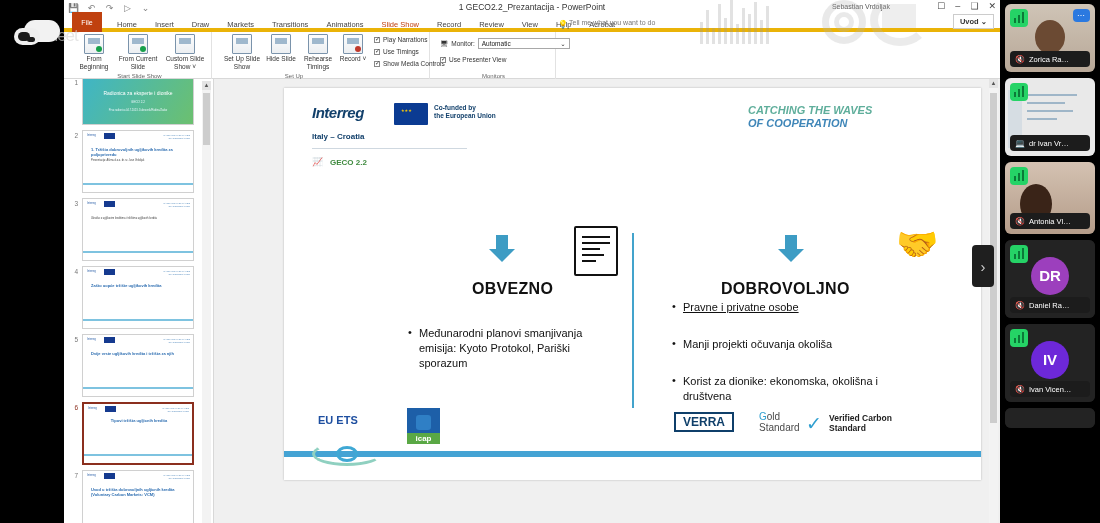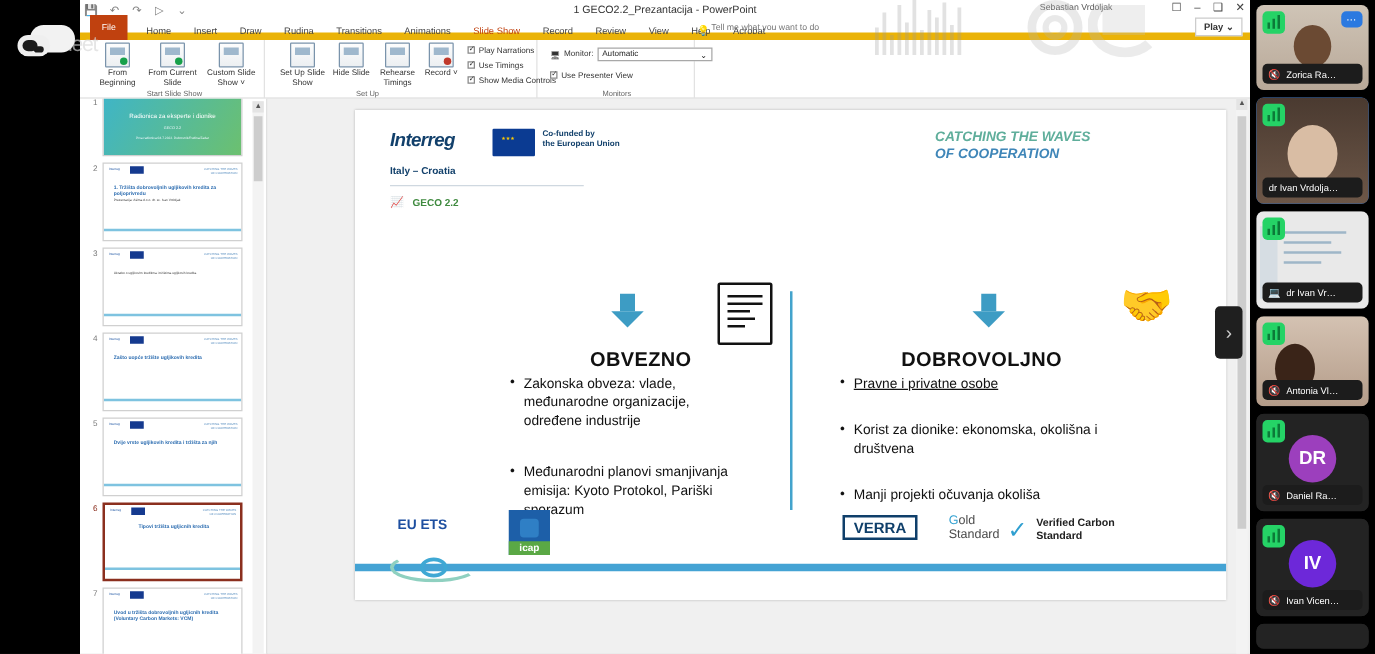--- a/index.html
+++ b/index.html
@@ -16,21 +16,21 @@
   
   .titlebar { position:relative; height:18px; background:#fff; }
   .qat { position:absolute; left:4px; top:2px; display:flex; gap:7px; align-items:center; }
   .qicon { width:11px; height:11px; opacity:.75; display:flex; align-items:center; justify-content:center; font-size:9px; color:#555; }
   .qicon.save { color:#b07ec0; }
   .wintitle { position:absolute; left:0; right:0; top:2px; text-align:center; font-size:8.5px; color:#333; }
   .winbtns { position:absolute; right:4px; top:1px; display:flex; gap:10px; align-items:center; font-size:9px; color:#444; }
   .acct { position:absolute; right:110px; top:3px; font-size:7px; color:#555; }
 
   
-  .tabs { position:relative; height:14px; border-bottom:6px solid #eab308; background:#fff;padding-left:20px; }
+  .tabs { position:relative; height:14px; border-bottom:4px solid #eab308; background:#fff;padding-left:20px; }
   .filetab { position:absolute; left:8px; top:-6px; width:30px; height:20px; background:#c0410f; color:#fff;
              font-size:7px; display:flex; align-items:center; justify-content:center; }
   .tablist { position:absolute; left:44px; top:0; display:flex; gap:0px; height:14px; align-items:center; }
   .tab { font-size:7.5px; color:#444; padding:0 9px; line-height:14px; white-space:nowrap; }
   .tab.active { color:#c0410f; }
   .tellme { position:absolute; left:505px; top:1px; font-size:7px; color:#777; }
   .bulb { position:absolute; left:494px; top:2px; font-size:8px; color:#777; }
   .share { position:absolute; right:6px; top:-4px; border:1px solid #ccc; font-size:7.5px; padding:2px 6px; color:#333; background:#fff; font-weight:bold;}
 
   
@@ -198,34 +198,34 @@
         <span>✕</span>
       </div>
     </div>
 
     <div class="tabs">
       <div class="filetab">File</div>
       <div class="tablist">
         <div class="tab">Home</div>
         <div class="tab">Insert</div>
         <div class="tab">Draw</div>
-        <div class="tab">Rudina</div>
+        <div class="tab">Markets</div>
         <div class="tab">Transitions</div>
         <div class="tab">Animations</div>
         <div class="tab active">Slide Show</div>
         <div class="tab">Record</div>
         <div class="tab">Review</div>
         <div class="tab">View</div>
         <div class="tab">Help</div>
         <div class="tab">Acrobat</div>
       </div>
       <span class="bulb">💡</span>
       <div class="tellme">Tell me what you want to do</div>
       <div class="share">
-        <span>Play</span> ⌄
+        <span>Uvod</span> ⌄
       </div>
     </div>
 
     <div class="ribbon">
 
       <div class="grp" style="left:4px; width:144px;">
         <div class="cmd" style="left:4px;">
           <div class="cmdico">
               <span class="dot"></span>
             </div>
@@ -402,34 +402,33 @@
           </div>
           <div class="s-h1" style="left:188px; top:192px;">OBVEZNO</div>
           <div class="doc-icon">
             <i style="top:8px; width:28px;"></i>
               <i style="top:14px; width:28px;"></i>
               <i style="top:20px; width:18px;"></i>
             <i style="top:26px; width:22px;"></i>
               <i style="top:32px; width:14px;"></i>
           </div>
           <ul class="s-ul" style="left:124px; top:212px; width:185px;">
-            <li>Zakonska obveza: vlade, međunarodne organizacije, određene industrije</li>
             <li style="margin-top:26px;">Međunarodni planovi smanjivanja emisija: Kyoto Protokol, Pariški sporazum</li>
           </ul>
 
           <div class="arrow" style="left:494px; top:147px;">
             <div class="stem"></div>
               <div class="head"></div>
           </div>
           <div class="s-h1" style="left:437px; top:192px;">DOBROVOLJNO</div>
           <div class="hand-icon">🤝</div>
           <ul class="s-ul" style="left:388px; top:212px; width:250px;">
             <li style="text-decoration:underline;">Pravne i privatne osobe</li>
+            <li style="margin-top:22px;">Manji projekti očuvanja okoliša</li>
             <li style="margin-top:22px;">Korist za dionike: ekonomska, okolišna i društvena</li>
-            <li style="margin-top:22px;">Manji projekti očuvanja okoliša</li>
           </ul>
 
           <div class="logos">
             <div class="lg euets"><b>EU ETS</b></div>
             <div class="icap">
               <div class="hex"></div>
               <div class="cap">icap</div>
             </div>
             <div class="verra">VERRA</div>
             <div class="gold"><span class="g">G</span>old<br>Standard</div>
@@ -486,33 +485,20 @@
           <i style="height:8px"></i>
           <i style="height:11px"></i>
         </div>
       <div class="moreico">⋯</div>
       <div class="namebar">
         <span class="mic">🔇</span>
         <span class="nm">Zorica Ra…</span>
       </div>
     </div>
 
-    <div class="tile active" style="height:85px;">
-      <div class="bg" style="background:linear-gradient(#4a3a30,#6d5748);">
-        <div class="headshape" style="top:22px; width:40px; height:46px; background:#d9bda4;"></div>
-      </div>
-      <div class="netico">
-          <i style="height:5px"></i>
-          <i style="height:8px"></i>
-          <i style="height:11px"></i>
-        </div>
-      <div class="namebar">
-        <span class="nm">dr Ivan Vrdolja…</span>
-      </div>
-    </div>
 
     <div class="tile" style="height:78px;">
       <div class="bg sharebg">
         <div class="side"></div>
         <div class="ln" style="left:22px; top:16px; width:50px;"></div>
         <div class="ln" style="left:22px; top:24px; width:38px;"></div>
         <div class="ln" style="left:22px; top:32px; width:46px;"></div>
         <div class="ln" style="left:22px; top:40px; width:30px;"></div>
       </div>
       <div class="netico">

